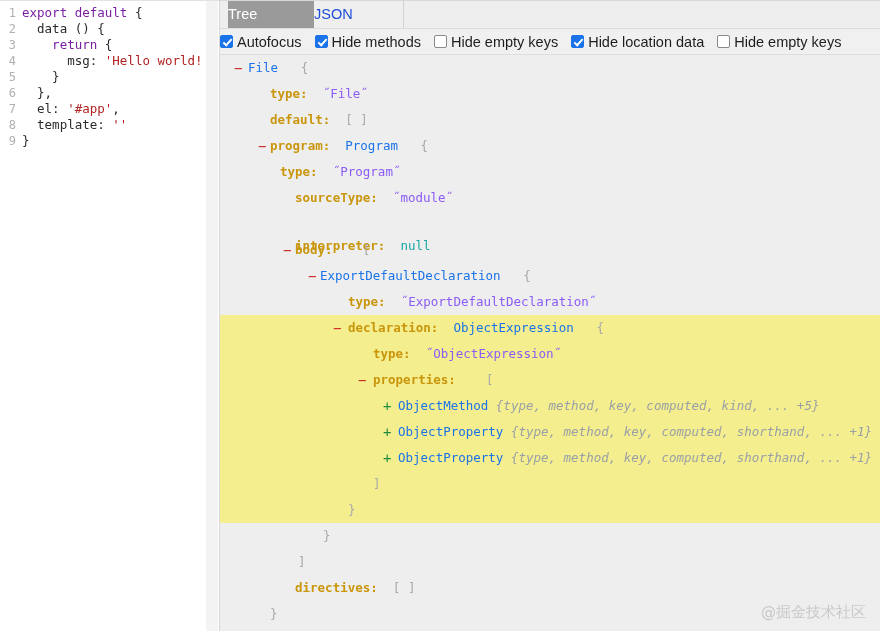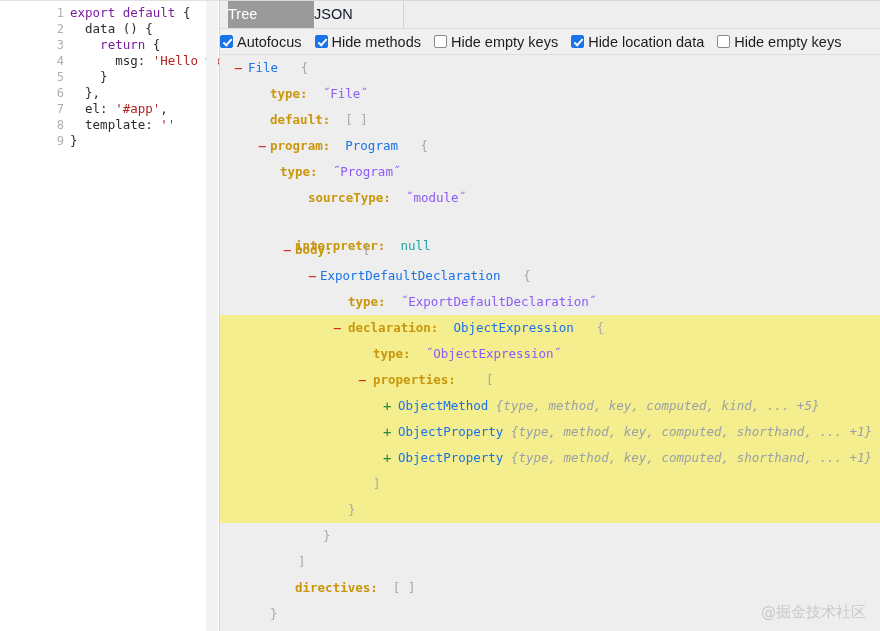--- a/index.html
+++ b/index.html
@@ -46,21 +46,20 @@
     width: 220px;
     font-family: "DejaVu Sans Mono", "Liberation Mono", monospace;
     font-size: 12.5px;
     line-height: 16px;
     white-space: pre;
   }
   .code-line {
     display: block;
     height: 16px;
     white-space: pre;
-    padding-left: 48px;
   }
   .ln {
     display: inline-block;
     width: 16px;
     text-align: right;
     color: #b0b0b0;
     font-size: 12px;
     margin-right: 6px;
   }
   .tok-kw   { color: #7b1fa2; }
@@ -114,21 +113,21 @@
   .tab-tree {
     left: 8px;
     width: 86px;
     background: #9a9a9a;
     color: #ffffff;
   }
   .tab-json {
     left: 94px;
     width: 90px;
     background: #efefef;
-    color: #0f172a;
+    color: #1d4ed8;
     border-right: 1px solid #d2d2d2;
   }
 
   
   .options {
     position: relative;
     height: 26px;
     background: #f0f0f0;
     border-bottom: 1px solid #dedede;
     display: flex;
@@ -265,21 +264,21 @@
           <span>Hide empty keys</span>
         </label>
       </div>
 
     <div class="tree" id="tree-body">
       <div class="row"><span class="tg tg-minus" style="left: 14px;">−</span><span class="rowtext" style="left: 28px;"><span class="k-type">File</span><span class="k-brace">   </span><span class="k-brace">{</span></span></div>
         <div class="row"><span class="rowtext" style="left: 50px;"><span class="k-key">type:</span><span class="k-brace">  </span><span class="k-str">˝File˝</span></span></div>
         <div class="row"><span class="rowtext" style="left: 50px;"><span class="k-key">default:</span><span class="k-brace">  </span><span class="k-brace">[ ]</span></span></div>
         <div class="row"><span class="tg tg-minus" style="left: 38px;">−</span><span class="rowtext" style="left: 50px;"><span class="k-key">program:</span><span class="k-brace">  </span><span class="k-type">Program</span><span class="k-brace">   </span><span class="k-brace">{</span></span></div>
         <div class="row"><span class="rowtext" style="left: 60px;"><span class="k-key">type:</span><span class="k-brace">  </span><span class="k-str">˝Program˝</span></span></div>
-        <div class="row"><span class="rowtext" style="left: 75px; margin-left: 13px;"><span class="k-key">sourceType:</span><span class="k-brace">  </span><span class="k-str">˝module˝</span></span></div>
+        <div class="row"><span class="rowtext" style="left: 75px;"><span class="k-key">sourceType:</span><span class="k-brace">  </span><span class="k-str">˝module˝</span></span></div>
         <div class="row"><span class="rowtext" style="left: 75px; margin-top: 22px;"><span class="k-key">interpreter:</span><span class="k-brace">  </span><span class="k-null">null</span></span></div>
         <div class="row"><span class="tg tg-minus" style="left: 63px;">−</span><span class="rowtext" style="left: 75px;"><span class="k-key">body:</span><span class="k-brace">    </span><span class="k-brace">[</span></span></div>
         <div class="row"><span class="tg tg-minus" style="left: 88px;">−</span><span class="rowtext" style="left: 100px;"><span class="k-type">ExportDefaultDeclaration</span><span class="k-brace">   </span><span class="k-brace">{</span></span></div>
         <div class="row"><span class="rowtext" style="left: 128px;"><span class="k-key">type:</span><span class="k-brace">  </span><span class="k-str">˝ExportDefaultDeclaration˝</span></span></div>
         <div class="row hl"><span class="tg tg-minus" style="left: 113px;">−</span><span class="rowtext" style="left: 128px;"><span class="k-key">declaration:</span><span class="k-brace">  </span><span class="k-type">ObjectExpression</span><span class="k-brace">   </span><span class="k-brace">{</span></span></div>
         <div class="row hl"><span class="rowtext" style="left: 153px;"><span class="k-key">type:</span><span class="k-brace">  </span><span class="k-str">˝ObjectExpression˝</span></span></div>
         <div class="row hl"><span class="tg tg-minus" style="left: 138px;">−</span><span class="rowtext" style="left: 153px;"><span class="k-key">properties:</span><span class="k-brace">    </span><span class="k-brace">[</span></span></div>
         <div class="row hl"><span class="tg tg-plus" style="left: 163px;">+</span><span class="rowtext" style="left: 178px;"><span class="k-type">ObjectMethod</span><span class="k-brace"> </span><span class="k-prev">{type, method, key, computed, kind, ... +5}</span></span></div>
         <div class="row hl"><span class="tg tg-plus" style="left: 163px;">+</span><span class="rowtext" style="left: 178px;"><span class="k-type">ObjectProperty</span><span class="k-brace"> </span><span class="k-prev">{type, method, key, computed, shorthand, ... +1}</span></span></div>
         <div class="row hl"><span class="tg tg-plus" style="left: 163px;">+</span><span class="rowtext" style="left: 178px;"><span class="k-type">ObjectProperty</span><span class="k-brace"> </span><span class="k-prev">{type, method, key, computed, shorthand, ... +1}</span></span></div>

